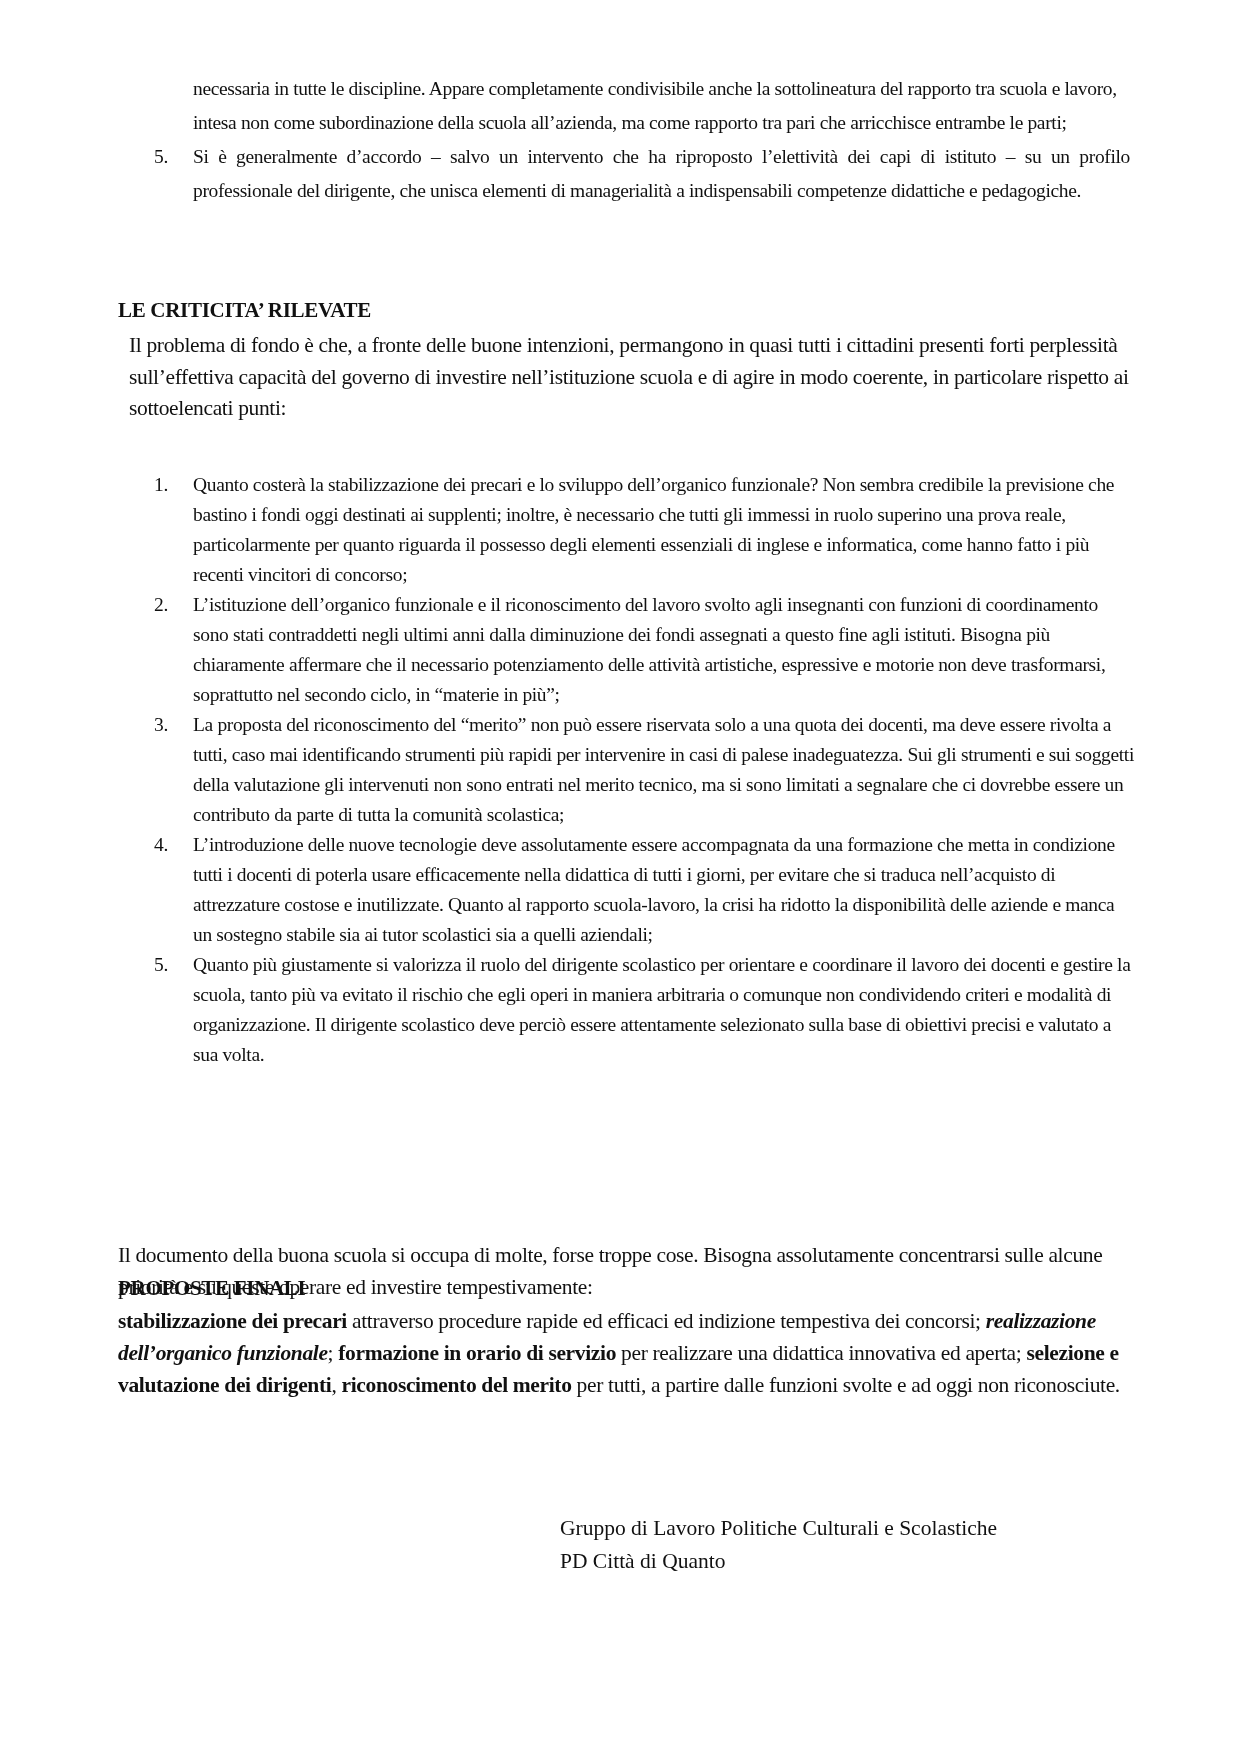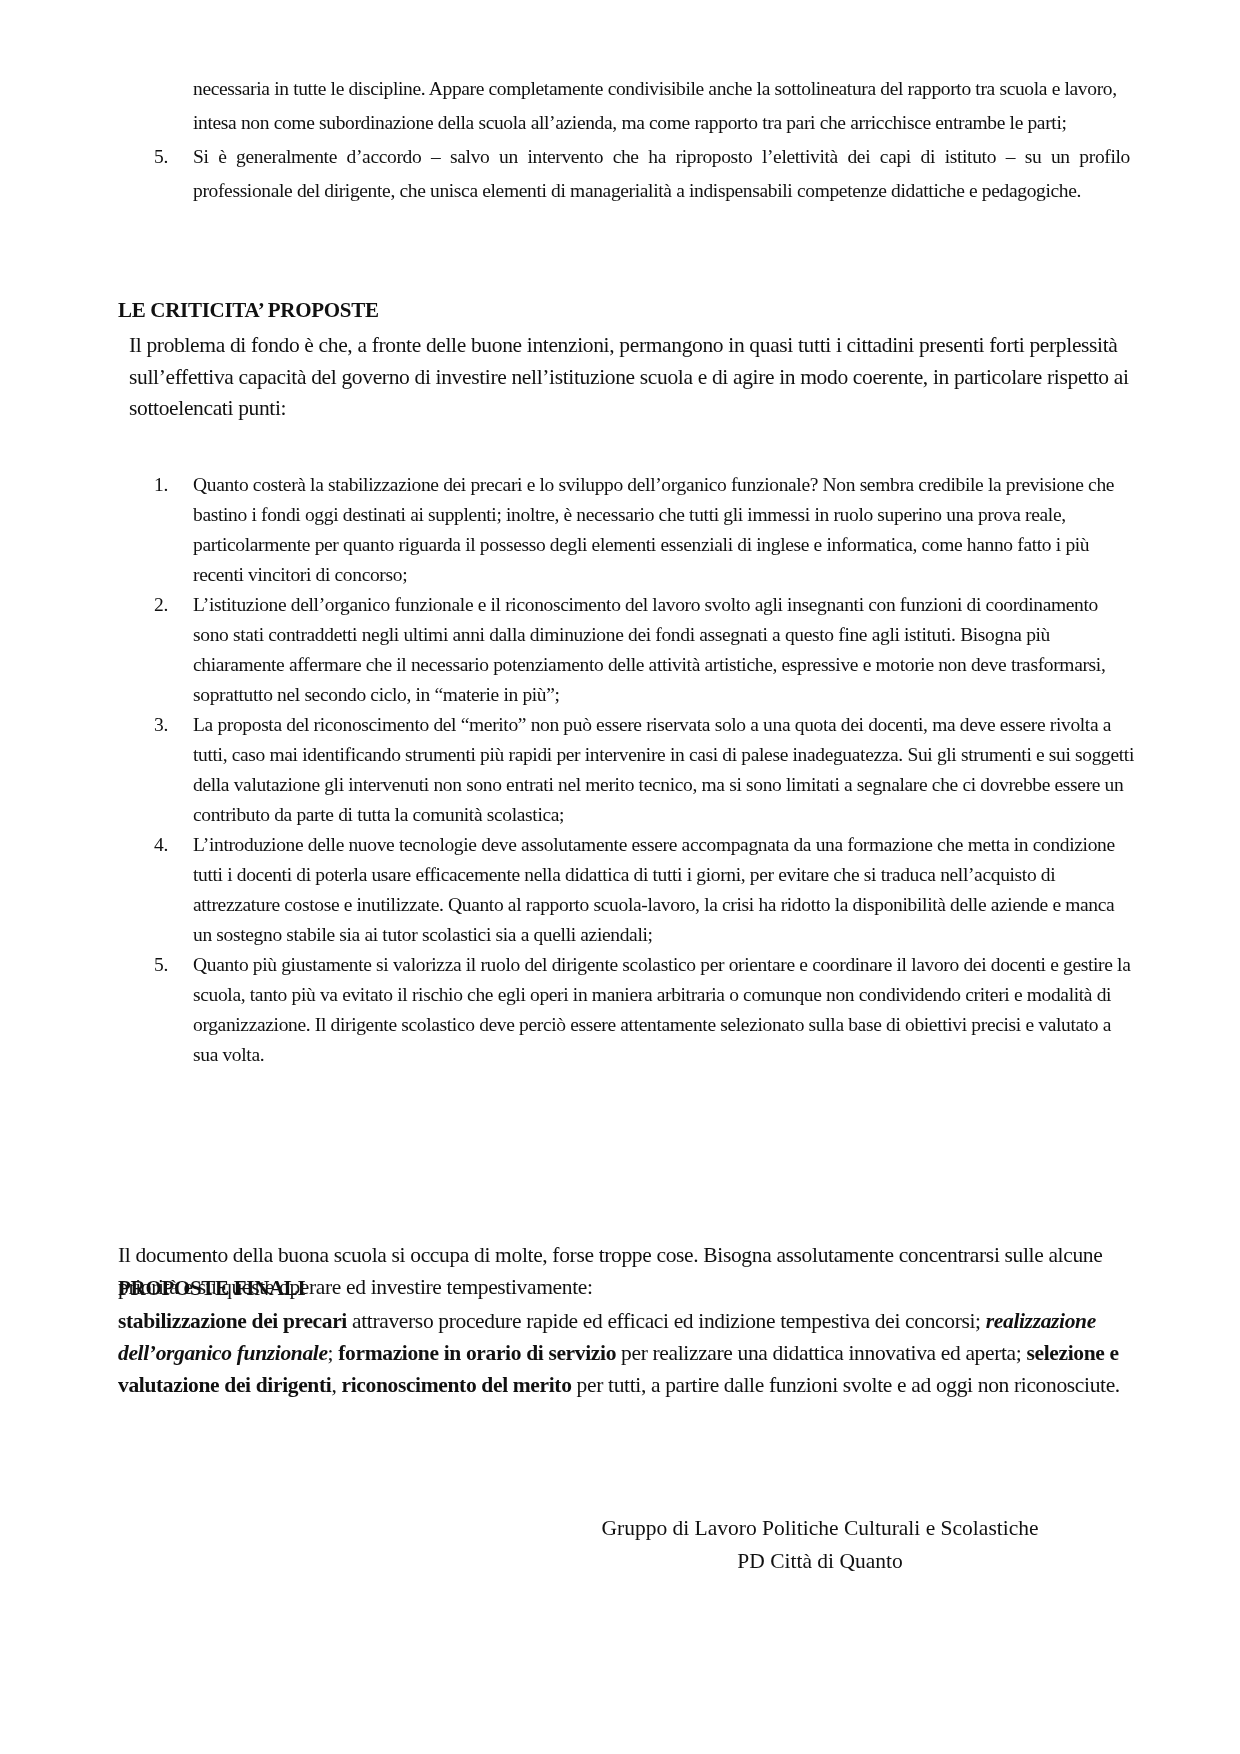--- a/index.html
+++ b/index.html
@@ -81,40 +81,40 @@
       text-underline-offset: 3px;
     }
     .hl-italic {
       font-style: italic;
     }
     .signature {
       position: absolute;
       left: 560px;
       top: 1512px;
       width: 520px;
-      text-align: center;
+      text-align: left;
       font-size: 21.5px;
       line-height: 33px;
     }
     .signature div { margin: 0; }
   </style>
 </head>
 <body>
 
 <div class="page">
 
   <div class="top-list">
     <p class="cont-para">necessaria in tutte le discipline. Appare completamente condivisibile anche la sottolineatura del rapporto tra scuola e lavoro, intesa non come subordinazione della scuola all’azienda, ma come rapporto tra pari che arricchisce entrambe le parti;</p>
     <div class="list-item justify">
       <span class="list-num">5.</span>
       <span>Si è generalmente d’accordo – salvo un intervento che ha riproposto l’elettività dei capi di istituto – su un profilo professionale del dirigente, che unisca elementi di managerialità  a indispensabili competenze didattiche e pedagogiche.</span>
     </div>
   </div>
 
-  <h2 class="heading" style="top:298px;">LE CRITICITA’ PROPOSTE</h2>
+  <h2 class="heading" style="top:298px;">LE CRITICITA’ RILEVATE</h2>
   <p class="body-para" style="top:330px;margin-left:11px;">Il problema di fondo è che, a fronte delle buone intenzioni, permangono in quasi tutti i cittadini presenti forti perplessità sull’effettiva capacità del governo di investire nell’istituzione scuola e di agire in modo coerente, in particolare rispetto ai sottoelencati  punti:</p>
 
   <div class="crit-list">
     <div class="list-item">
       <span class="list-num">1.</span>
       <span>Quanto costerà la stabilizzazione dei precari e lo sviluppo dell’organico funzionale? Non sembra credibile la previsione che bastino i fondi oggi destinati ai supplenti; inoltre, è necessario che tutti gli immessi in ruolo superino una prova reale, particolarmente per quanto riguarda il possesso degli elementi essenziali di inglese e informatica, come hanno fatto i più recenti vincitori di concorso;</span>
     </div>
     <div class="list-item">
       <span class="list-num">2.</span>
       <span>L’istituzione dell’organico funzionale e il riconoscimento  del lavoro svolto agli insegnanti con funzioni di coordinamento sono stati contraddetti negli ultimi anni dalla diminuzione dei fondi assegnati a questo fine agli istituti.  Bisogna più chiaramente affermare che il necessario potenziamento delle attività artistiche, espressive e motorie non deve trasformarsi, soprattutto nel secondo ciclo, in “materie in più”;</span>

